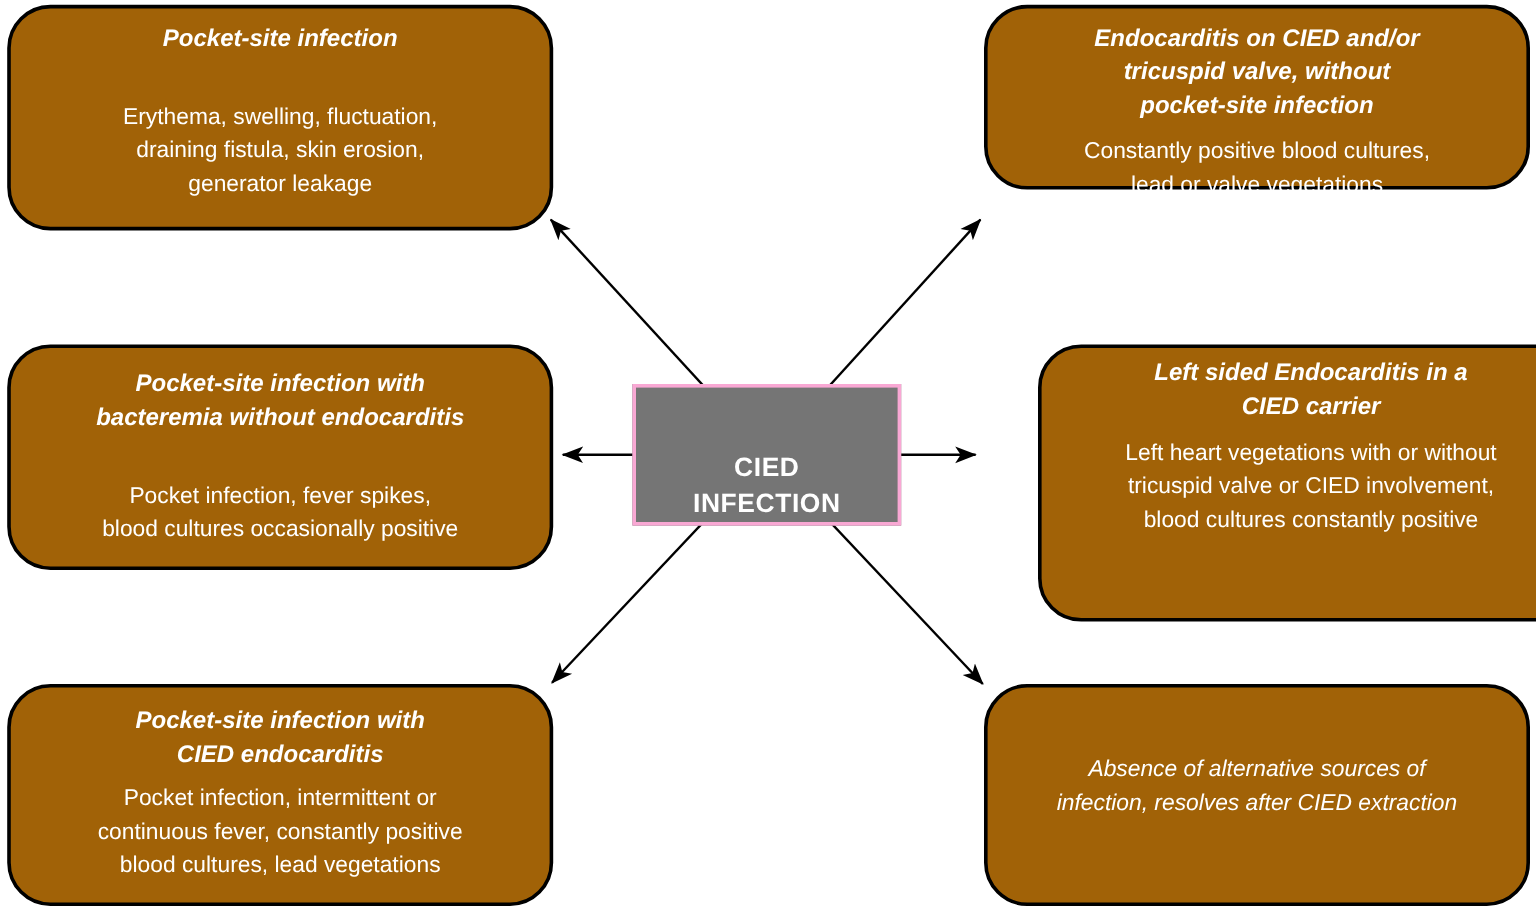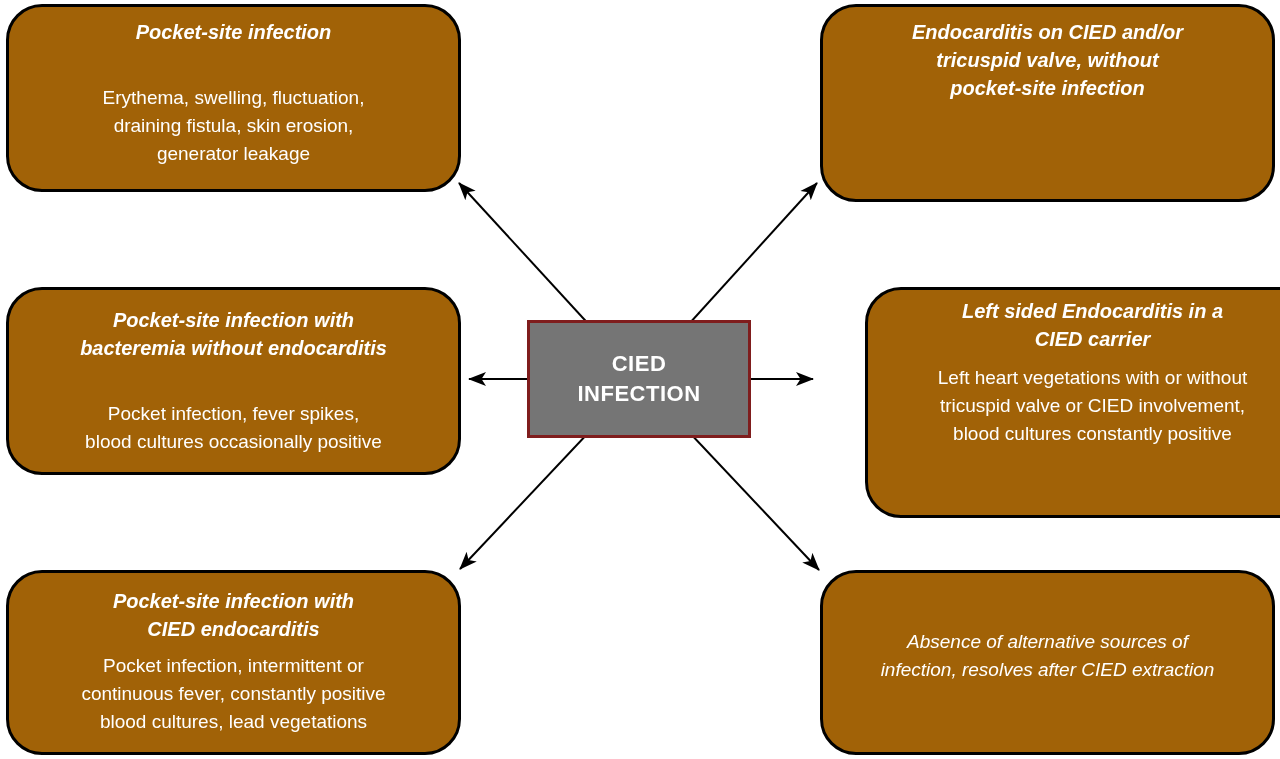--- a/index.html
+++ b/index.html
@@ -36,42 +36,42 @@
     font-size: 20px;
     line-height: 28px;
     white-space: pre-line;
   }
   .node .body {
     font-size: 19px;
     line-height: 28px;
     white-space: pre-line;
   }
   .n-tl { left: 6px;   top: 4px;   height: 188px; padding-top: 11px; }
-  .n-tr { left: 820px; top: 4px;   height: 198px; padding-top: 11px; }
+  .n-tr { left: 820px; top: 4px;   height: 154px; padding-top: 11px; }
   .n-ml { left: 6px;   top: 287px; height: 188px; padding-top: 16px; }
   .n-mr { left: 865px; top: 287px; height: 231px; padding-top: 7px; }
   .n-bl { left: 6px;   top: 570px; height: 185px; padding-top: 14px; }
   .n-br { left: 820px; top: 570px; height: 185px; padding-top: 14px; }
   .n-tl .body { margin-top: 38px; }
   .n-tr .body { margin-top: 11px; }
   .n-ml .body { margin-top: 38px; }
   .n-mr .body { margin-top: 11px; }
   .n-bl .body { margin-top: 9px;  }
   .n-br .body { margin-top: 41px; font-style: italic; }
   .center-box {
     position: absolute;
     left: 527px;
     top: 320px;
     width: 224px;
     height: 118px;
     box-sizing: border-box;
     background: #757575;
-    border: 3px solid #7f1d1d;
+    border: 3px solid #f9a8d4;
     display: flex;
-    align-items: center;
+    align-items: flex-end;
     justify-content: center;
   }
   .center-label {
     color: #ffffff;
     font-weight: bold;
     font-size: 22px;
     line-height: 30px;
     letter-spacing: 0.5px;
     text-align: center;
     white-space: pre-line;
@@ -105,20 +105,22 @@
     <div class="title">Pocket-site infection</div>
     <div class="body">Erythema, swelling, fluctuation,
 draining fistula, skin erosion,
 generator leakage</div>
   </div>
 
   <div class="node n-tr">
     <div class="title">Endocarditis on CIED and/or
 tricuspid valve, without
 pocket-site infection</div>
+    <div class="body">Constantly positive blood cultures,
+lead or valve vegetations</div>
   </div>
 
   <div class="node n-ml">
     <div class="title">Pocket-site infection with
 bacteremia without endocarditis</div>
     <div class="body">Pocket infection, fever spikes,
 blood cultures occasionally positive</div>
   </div>
 
   <div class="node n-mr">

